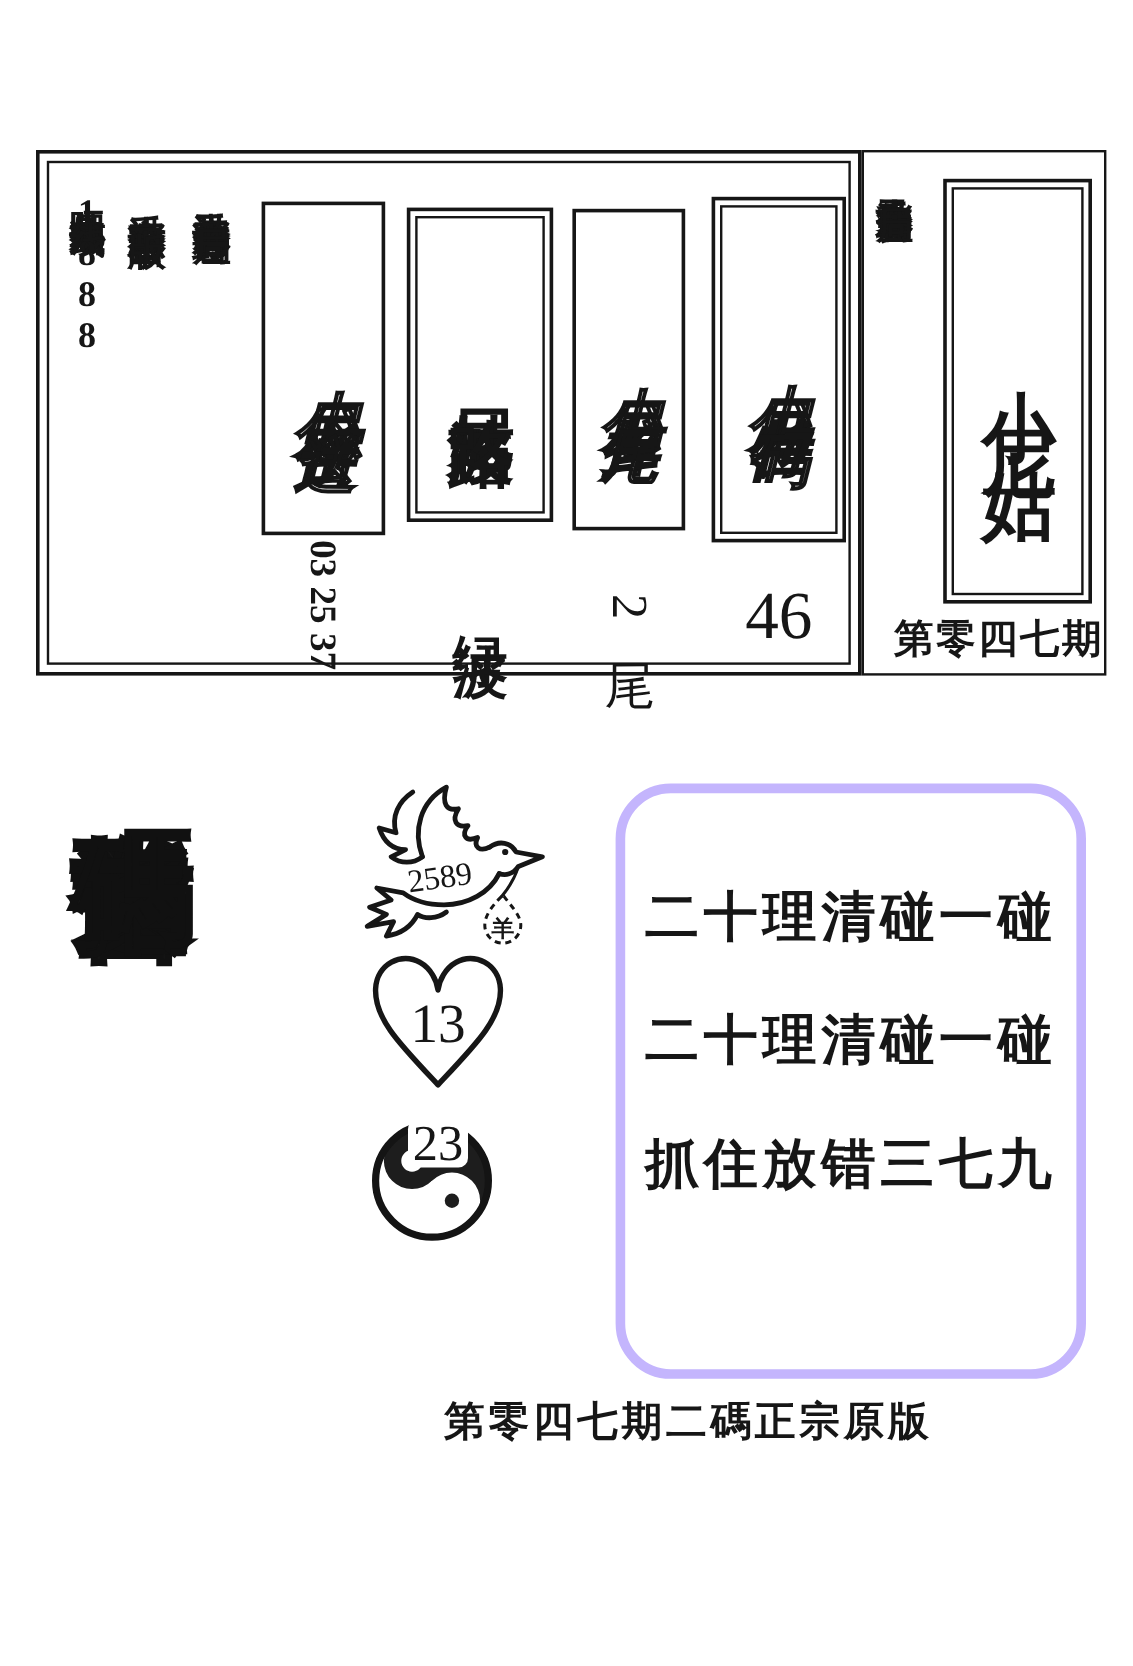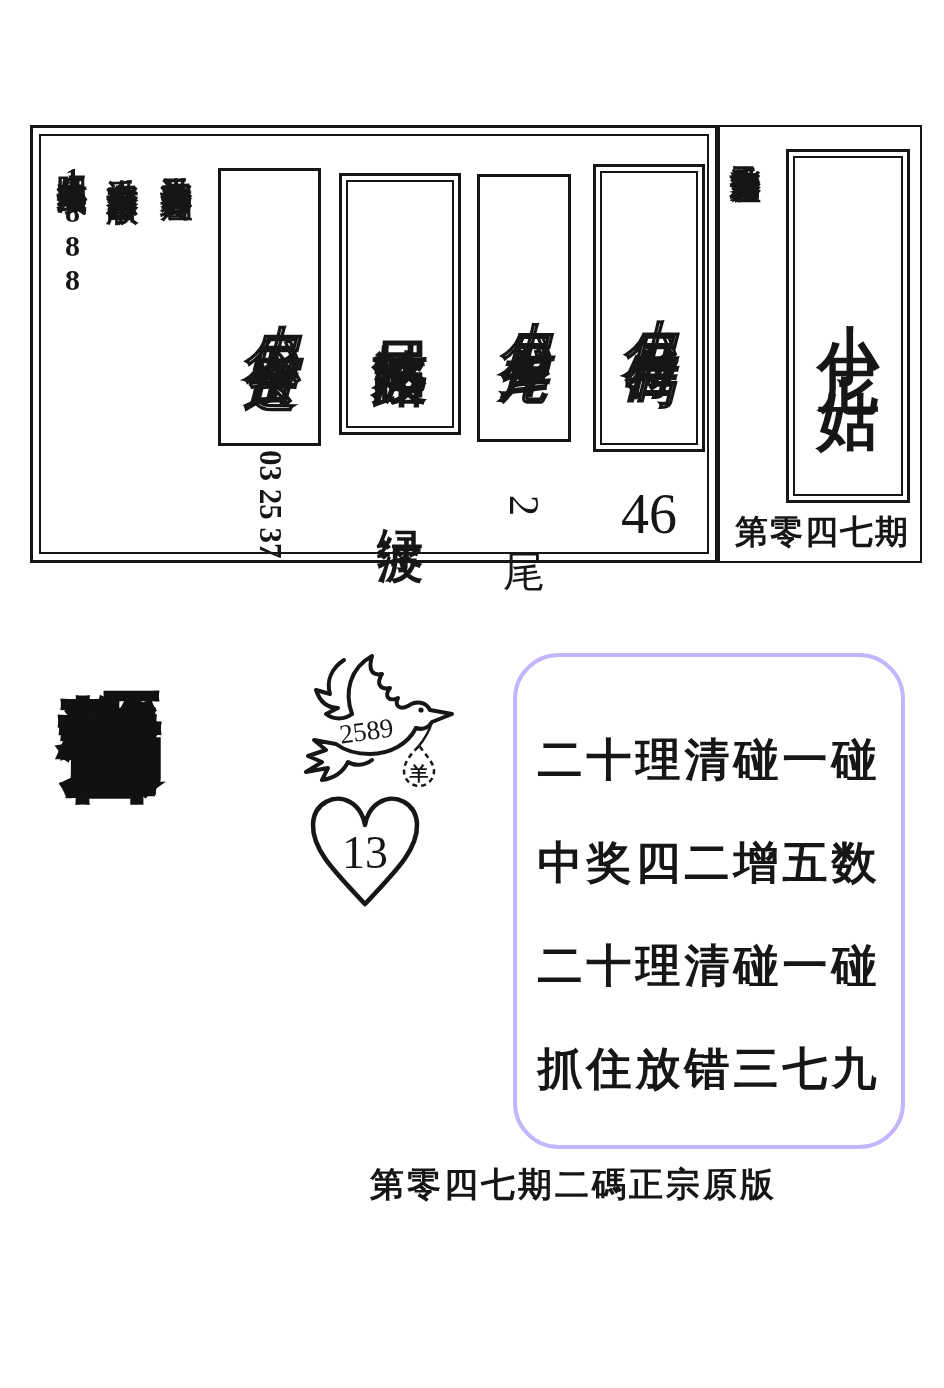--- a/index.html
+++ b/index.html
@@ -44,34 +44,34 @@
           font-size:46px; font-weight:bold; display:flex; align-items:center; justify-content:center; letter-spacing:8px; }
   .val3 { position:absolute; left:444px; top:328px; width:94px; height:106px;
           font-size:42px; display:flex; align-items:center; justify-content:center; letter-spacing:4px; }
   .val4 { position:absolute; left:560px; top:346px; width:112px; height:80px;
           font-size:56px; display:flex; align-items:center; justify-content:center; }
 
   .right-panel { position:absolute; left:688px; top:0; width:204px; height:438px; border:2px solid #161616; }
   .rp-auth { left:10px; top:14px; font-size:31px; font-weight:bold; letter-spacing:1px; }
   .title-box { position:absolute; left:66px; top:22px; width:124px; height:354px; border:3px solid #161616; }
   .brand3 { font-size:62px; letter-spacing:34px; font-weight:bold; }
-  .issue { position:absolute; left:0; bottom:6px; width:100%; text-align:right; padding-right:10px;
+  .issue { position:absolute; left:0; bottom:6px; width:100%; text-align:right; 
            font-size:33px; font-weight:bold; letter-spacing:2px; }
 
   
   .brand-v { position:absolute; left:56px; top:618px; writing-mode:vertical-rl; text-orientation:upright;
              font-family:"Liberation Sans","DejaVu Sans",sans-serif; font-weight:900;
              font-size:102px; line-height:1.1; letter-spacing:-2px;
              -webkit-text-stroke:3px #111; }
   .art { position:absolute; }
   .art svg text { font-family:"Liberation Serif","DejaVu Serif",serif; fill:#161616; }
   .date-line { position:absolute; left:220px; top:1098px; font-size:34px; letter-spacing:1px; }
 
   .verse-box { position:absolute; left:513px; top:653px; width:392px; height:496px;
-               border:4px solid #c4b5fd; border-radius:46px; padding-top:52px; text-align:center; }
+               border:8px solid #c4b5fd; border-radius:46px; padding-top:52px; text-align:center; }
   .verse-line { font-size:45px; font-weight:bold; line-height:103px; letter-spacing:4px; white-space:nowrap; }
 
   .caption { position:absolute; left:332px; top:1162px; font-size:34px; font-weight:bold; letter-spacing:3px;margin-left:38px; }
 
   
   .footer { position:absolute; left:24px; top:1290px; font-family:"Liberation Sans","DejaVu Sans",sans-serif;
             font-weight:bold; font-size:61px; color:#f4705f; white-space:nowrap; }
   .f-url { color:#f4705f; text-decoration:none; margin-left:38px; letter-spacing:2px; }
 </style>
 </head>
@@ -141,25 +141,39 @@
     </svg>
   </div>
 
   <div class="art" style="left:303px; top:786px; width:124px; height:128px;">
     <svg width="124" height="128" viewBox="0 0 124 128">
       <path d="M62,118 C30,84 9,63 10,38 C11,17 32,7 47,16 C56,21 61,31 62,39 C63,31 68,21 77,16 C92,7 113,17 114,38 C115,63 94,84 62,118 Z" fill="none" stroke="#161616" stroke-width="4.5" stroke-linejoin="round"></path>
       <text x="62" y="82" font-size="46" text-anchor="middle">13</text>
     </svg>
   </div>
 
+  <div class="art" style="left:305px; top:929px; width:110px; height:110px;">
+    <svg width="110" height="110" viewBox="0 0 110 110">
+      <g transform="rotate(135 55 55)">
+        <circle cx="55" cy="55" r="47" fill="#ffffff"></circle>
+        <path d="M55,8 A47,47 0 0 0 55,102 Z" fill="#1d1d1d"></path>
+        <circle cx="55" cy="78.5" r="23.5" fill="#1d1d1d"></circle>
+        <circle cx="55" cy="31.5" r="23.5" fill="#ffffff"></circle>
+        <circle cx="55" cy="78.5" r="9" fill="#ffffff"></circle>
+        <circle cx="55" cy="31.5" r="6" fill="#1d1d1d"></circle>
+        <circle cx="55" cy="55" r="47" fill="none" stroke="#141414" stroke-width="6"></circle>
+      </g>
+      <rect x="35" y="4" width="50" height="40" rx="8" fill="#ffffff"></rect>
+      <text x="60" y="38" font-size="42" text-anchor="middle">23</text>
+    </svg>
+  </div>
 
 
   <div class="verse-box">
     <div class="verse-line">二十理清碰一碰</div>
-    <div class="verse-line">中奖四二增五数</div>
     <div class="verse-line">二十理清碰一碰</div>
     <div class="verse-line">抓住放错三七九</div>
   </div>
 
   <div class="caption">第零四七期二碼正宗原版</div>
 
 
 </div>
 
 </body></html>

